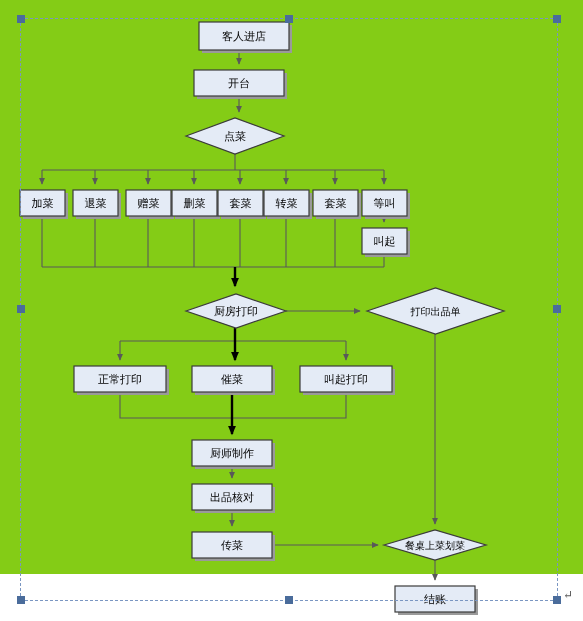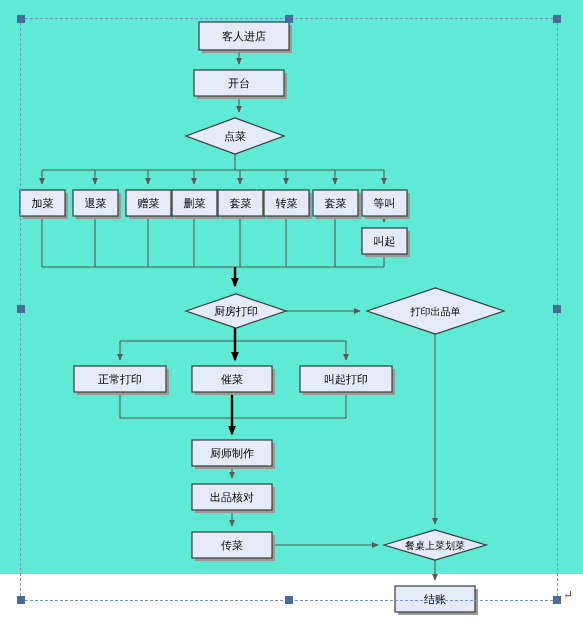--- a/index.html
+++ b/index.html
@@ -10,21 +10,21 @@
   body {
     width: 583px;
     height: 621px;
     font-family: "Liberation Sans", "DejaVu Sans", sans-serif;
     overflow: hidden;
   }
   #canvas {
     position: relative;
     width: 583px;
     height: 574px;
-    background: #5eead4;
+    background: #84cc16;
   }
   svg#diagram {
     position: absolute;
     left: 0;
     top: 0;
     width: 583px;
     height: 621px;
   }
   .node-text {
     font-family: "Liberation Sans", "DejaVu Sans", sans-serif;

